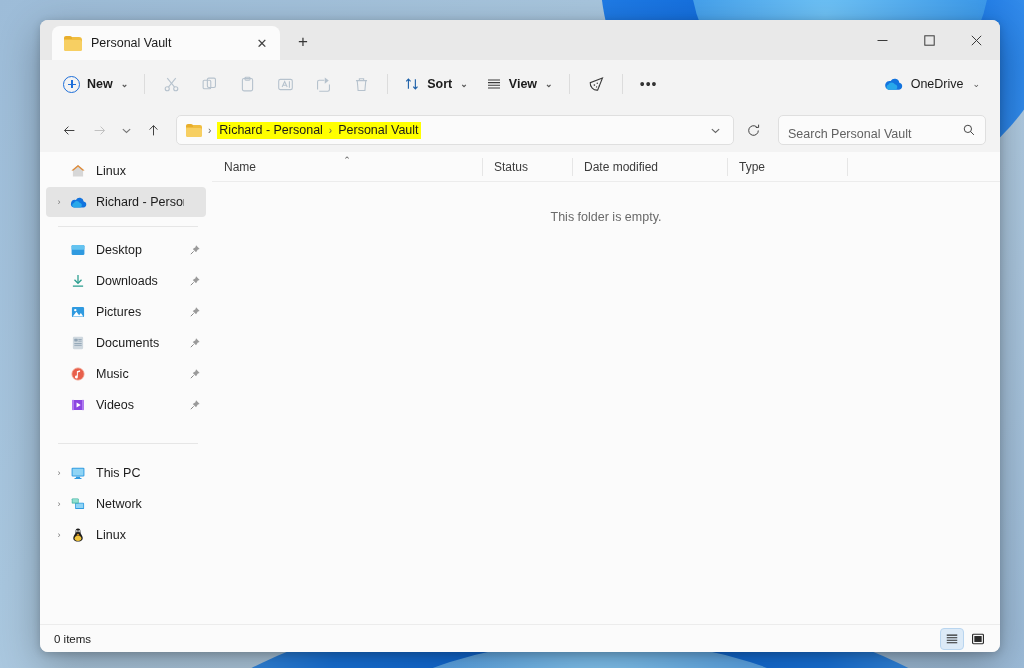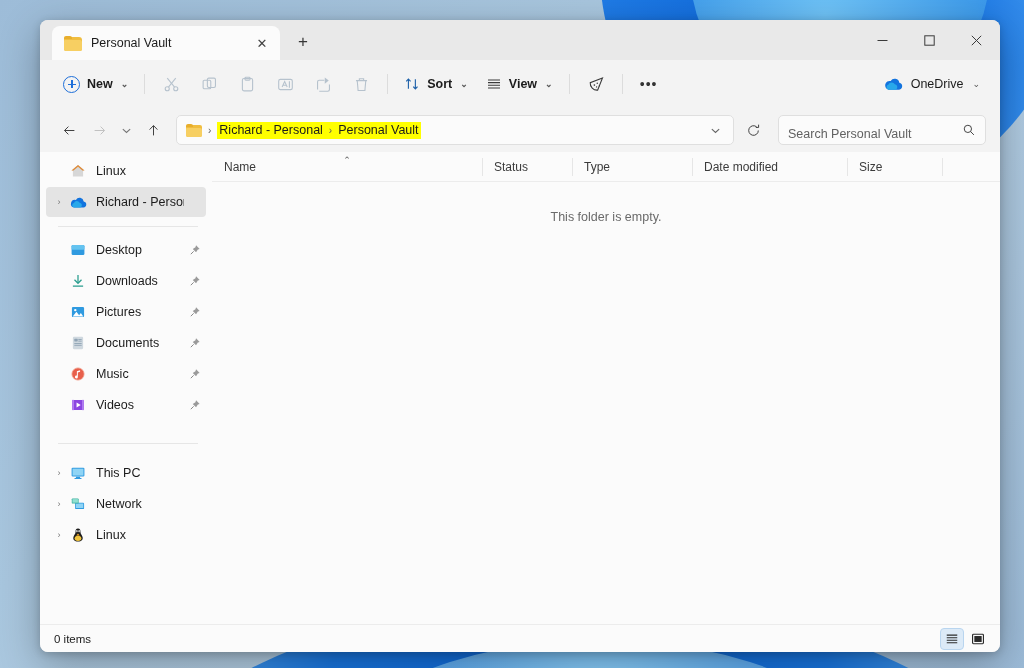--- a/index.html
+++ b/index.html
@@ -592,28 +592,25 @@
 
     <div class="filepane">
       <div class="colheaders">
         <div class="col" style="width:270px;">
           <span class="sortcaret">⌃</span>
           <span>Name</span>
         </div>
         <div class="col" style="width:90px;">
           <span>Status</span>
         </div>
-        <div class="col" style="width:120px;">
-          <span>Type</span>
-        </div>
         <div class="col" style="width:155px;">
           <span>Date modified</span>
         </div>
-        <div class="col" style="width:95px;">
-          <span>Size</span>
+        <div class="col" style="width:120px;">
+          <span>Type</span>
         </div>
         <div class="col" style="flex:1;"></div>
       </div>
       <div class="emptymsg">This folder is empty.</div>
     </div>
   </div>
 
   <div class="statusbar">
     <span>0 items</span>
     <span class="viewtoggles">

